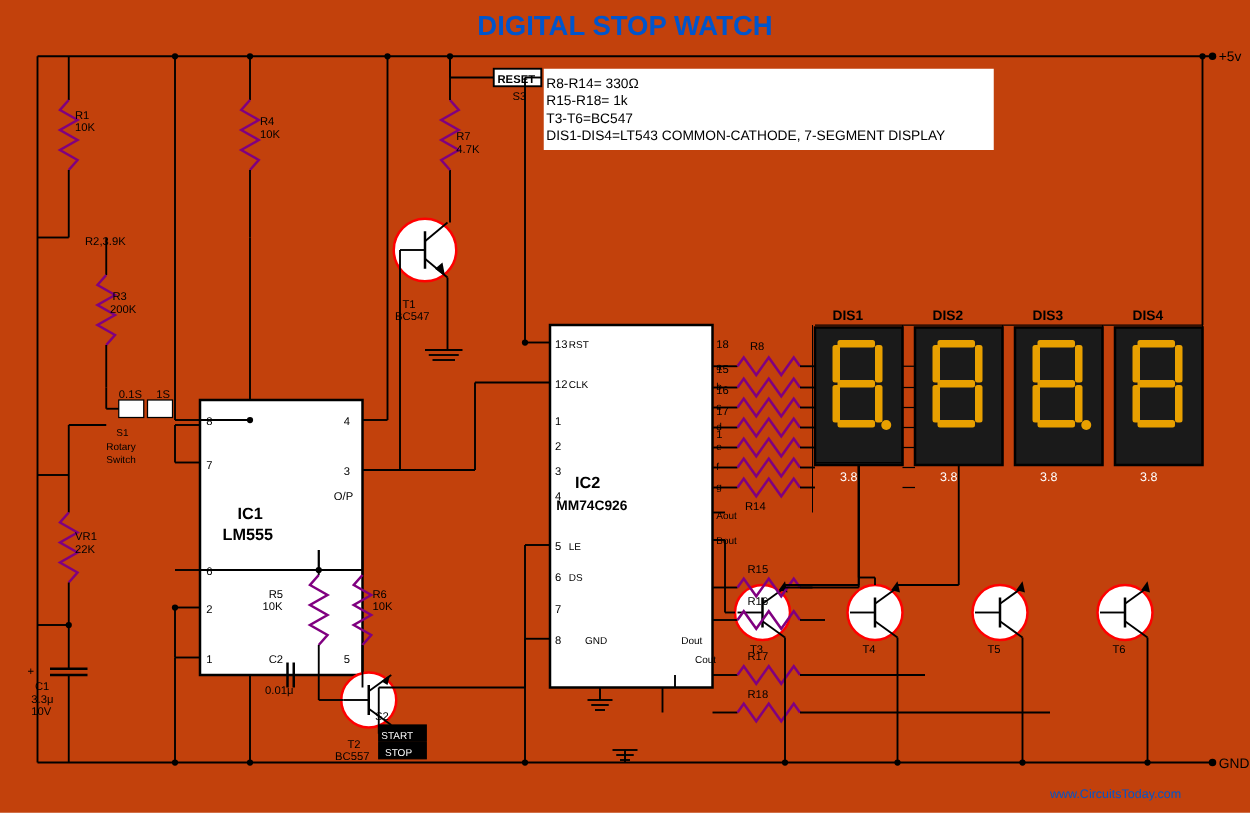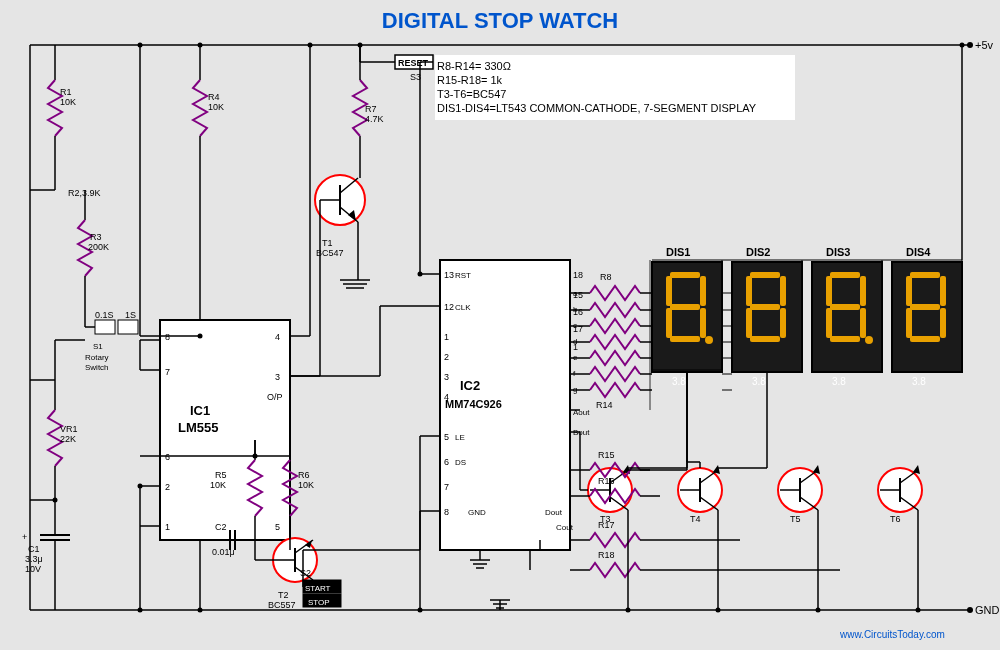--- a/index.html
+++ b/index.html
@@ -8,21 +8,21 @@
       height: 650px;
       background: #ffffff;
       font-family: Arial, sans-serif;
       overflow: hidden;
       position: relative;
     }
     #schematic-container {
       width: 1000px;
       height: 650px;
       position: relative;
-      background: #e5e5e5;
+      background: #c2410c;
     }
     svg {
       position: absolute;
       top: 0; left: 0;
       width: 1000px;
       height: 650px;
     }
   </style>
 </head>
 <body>

